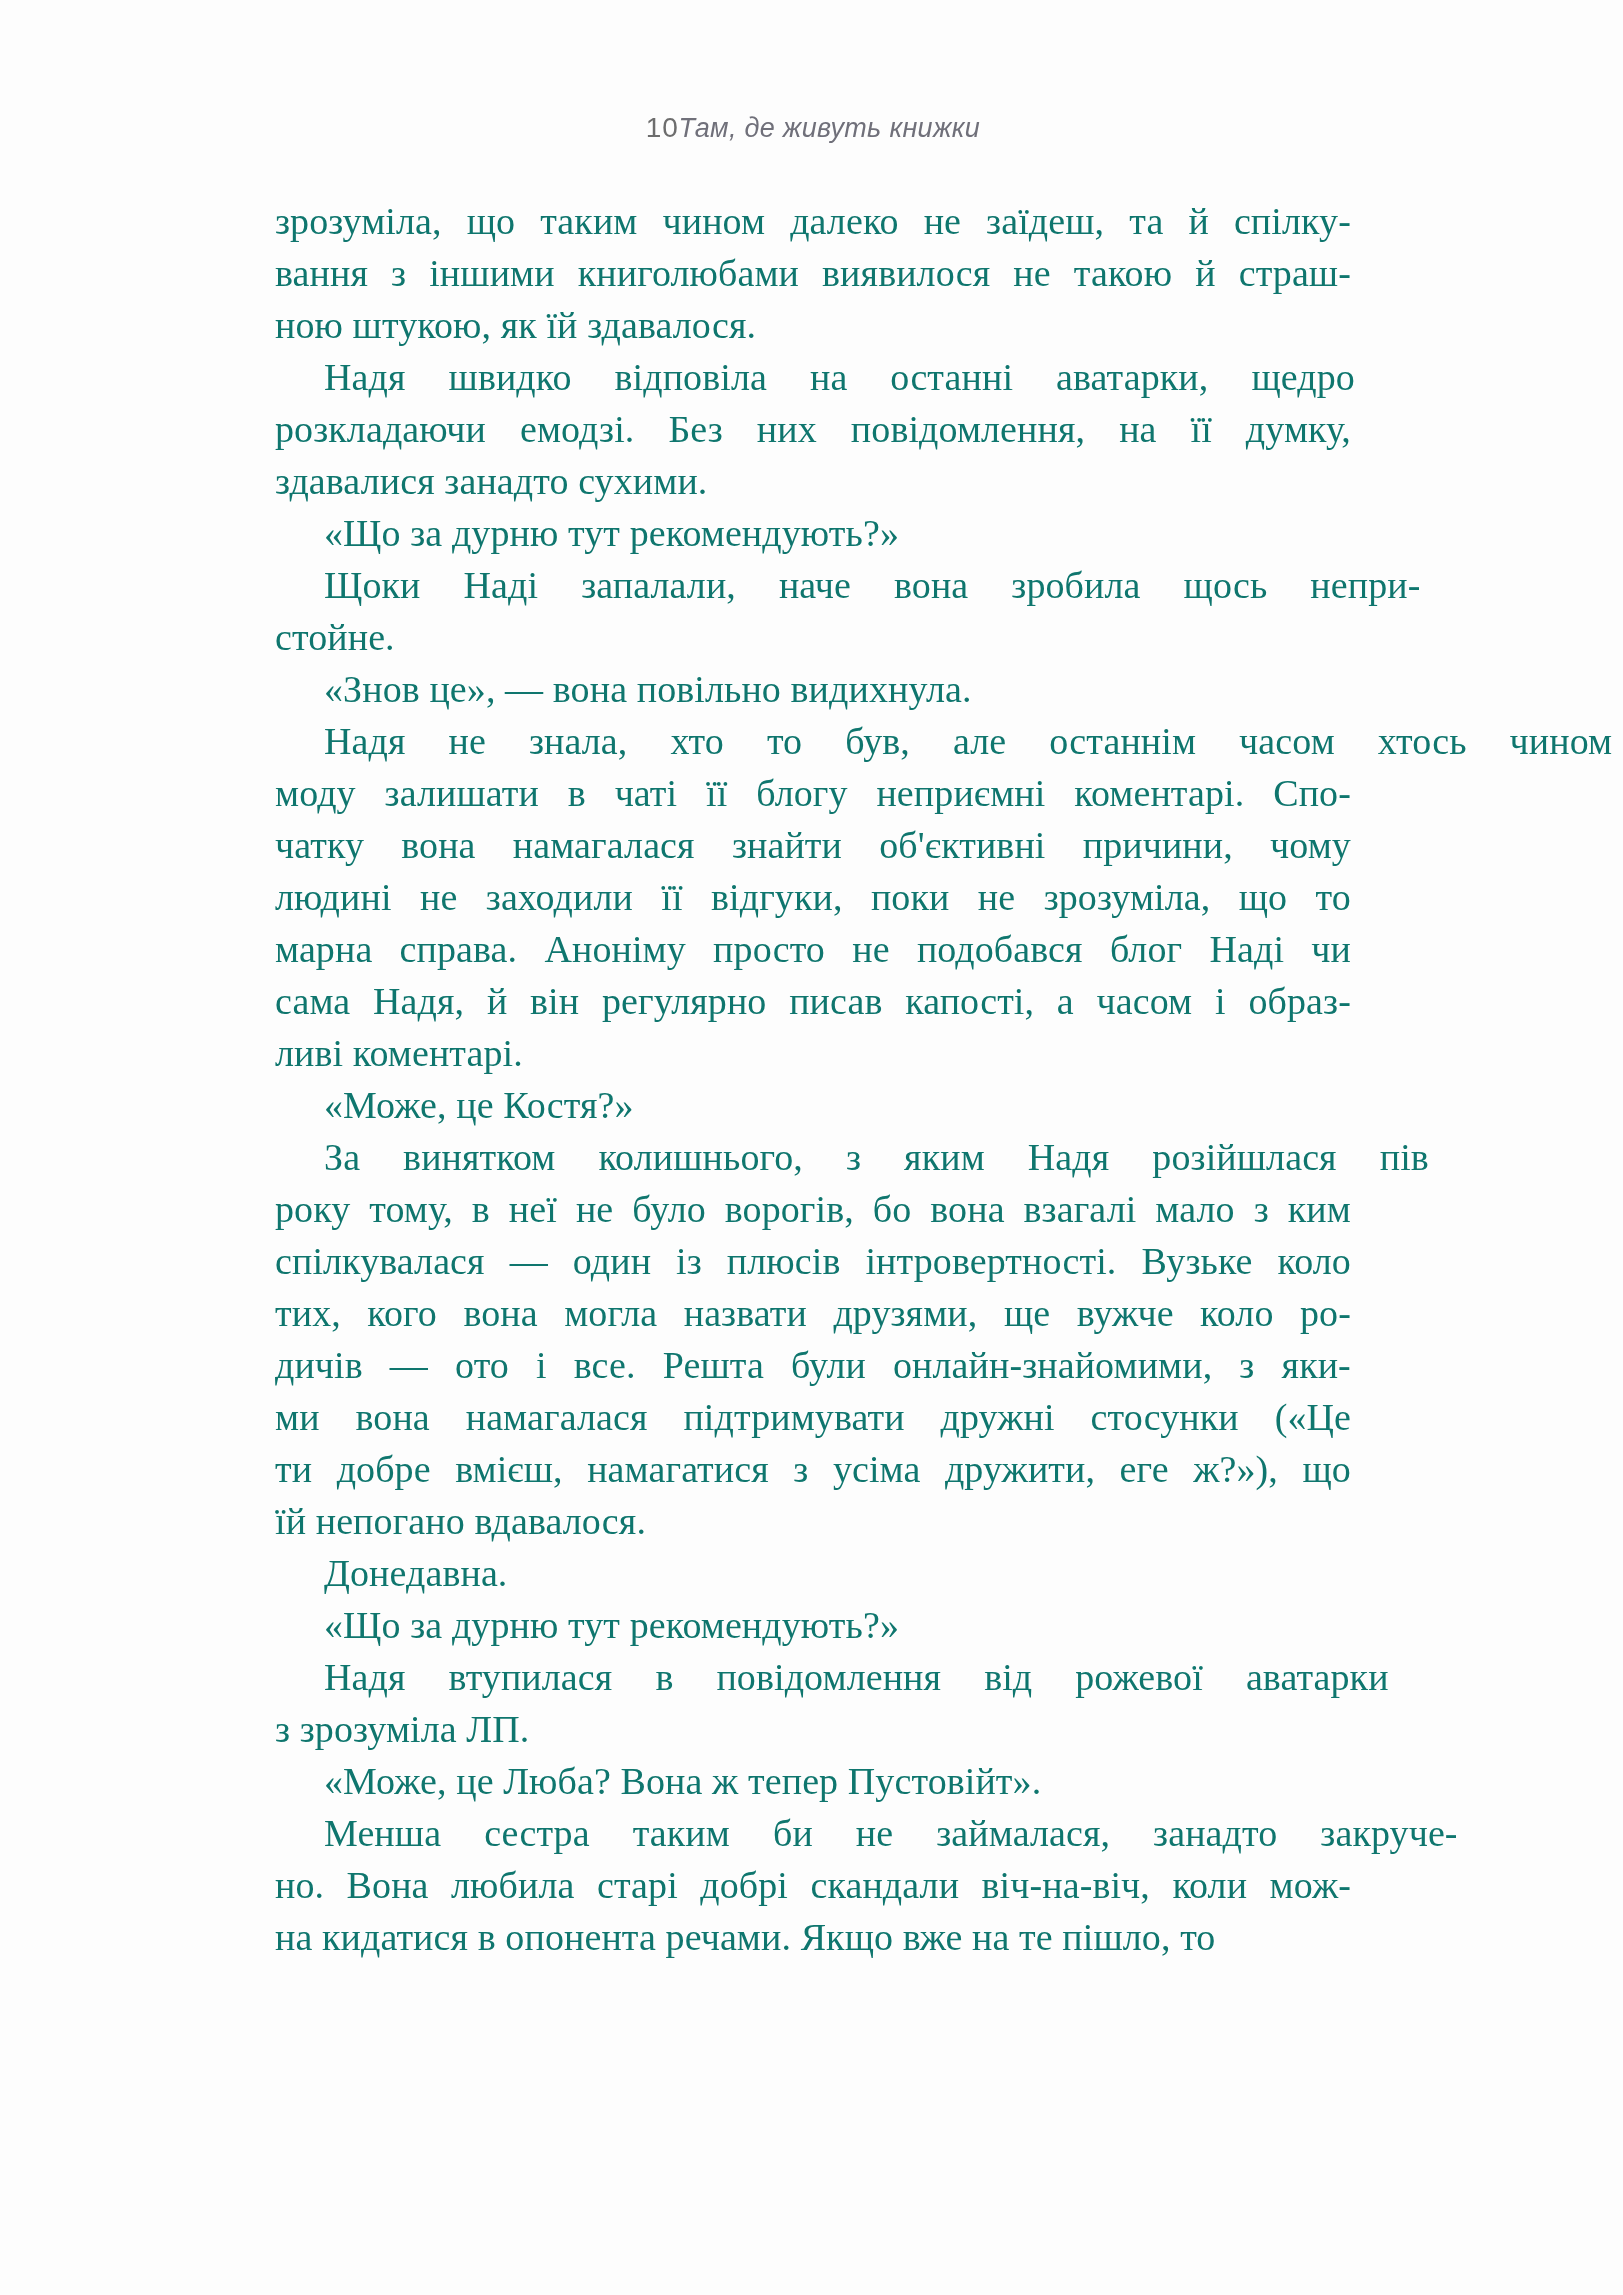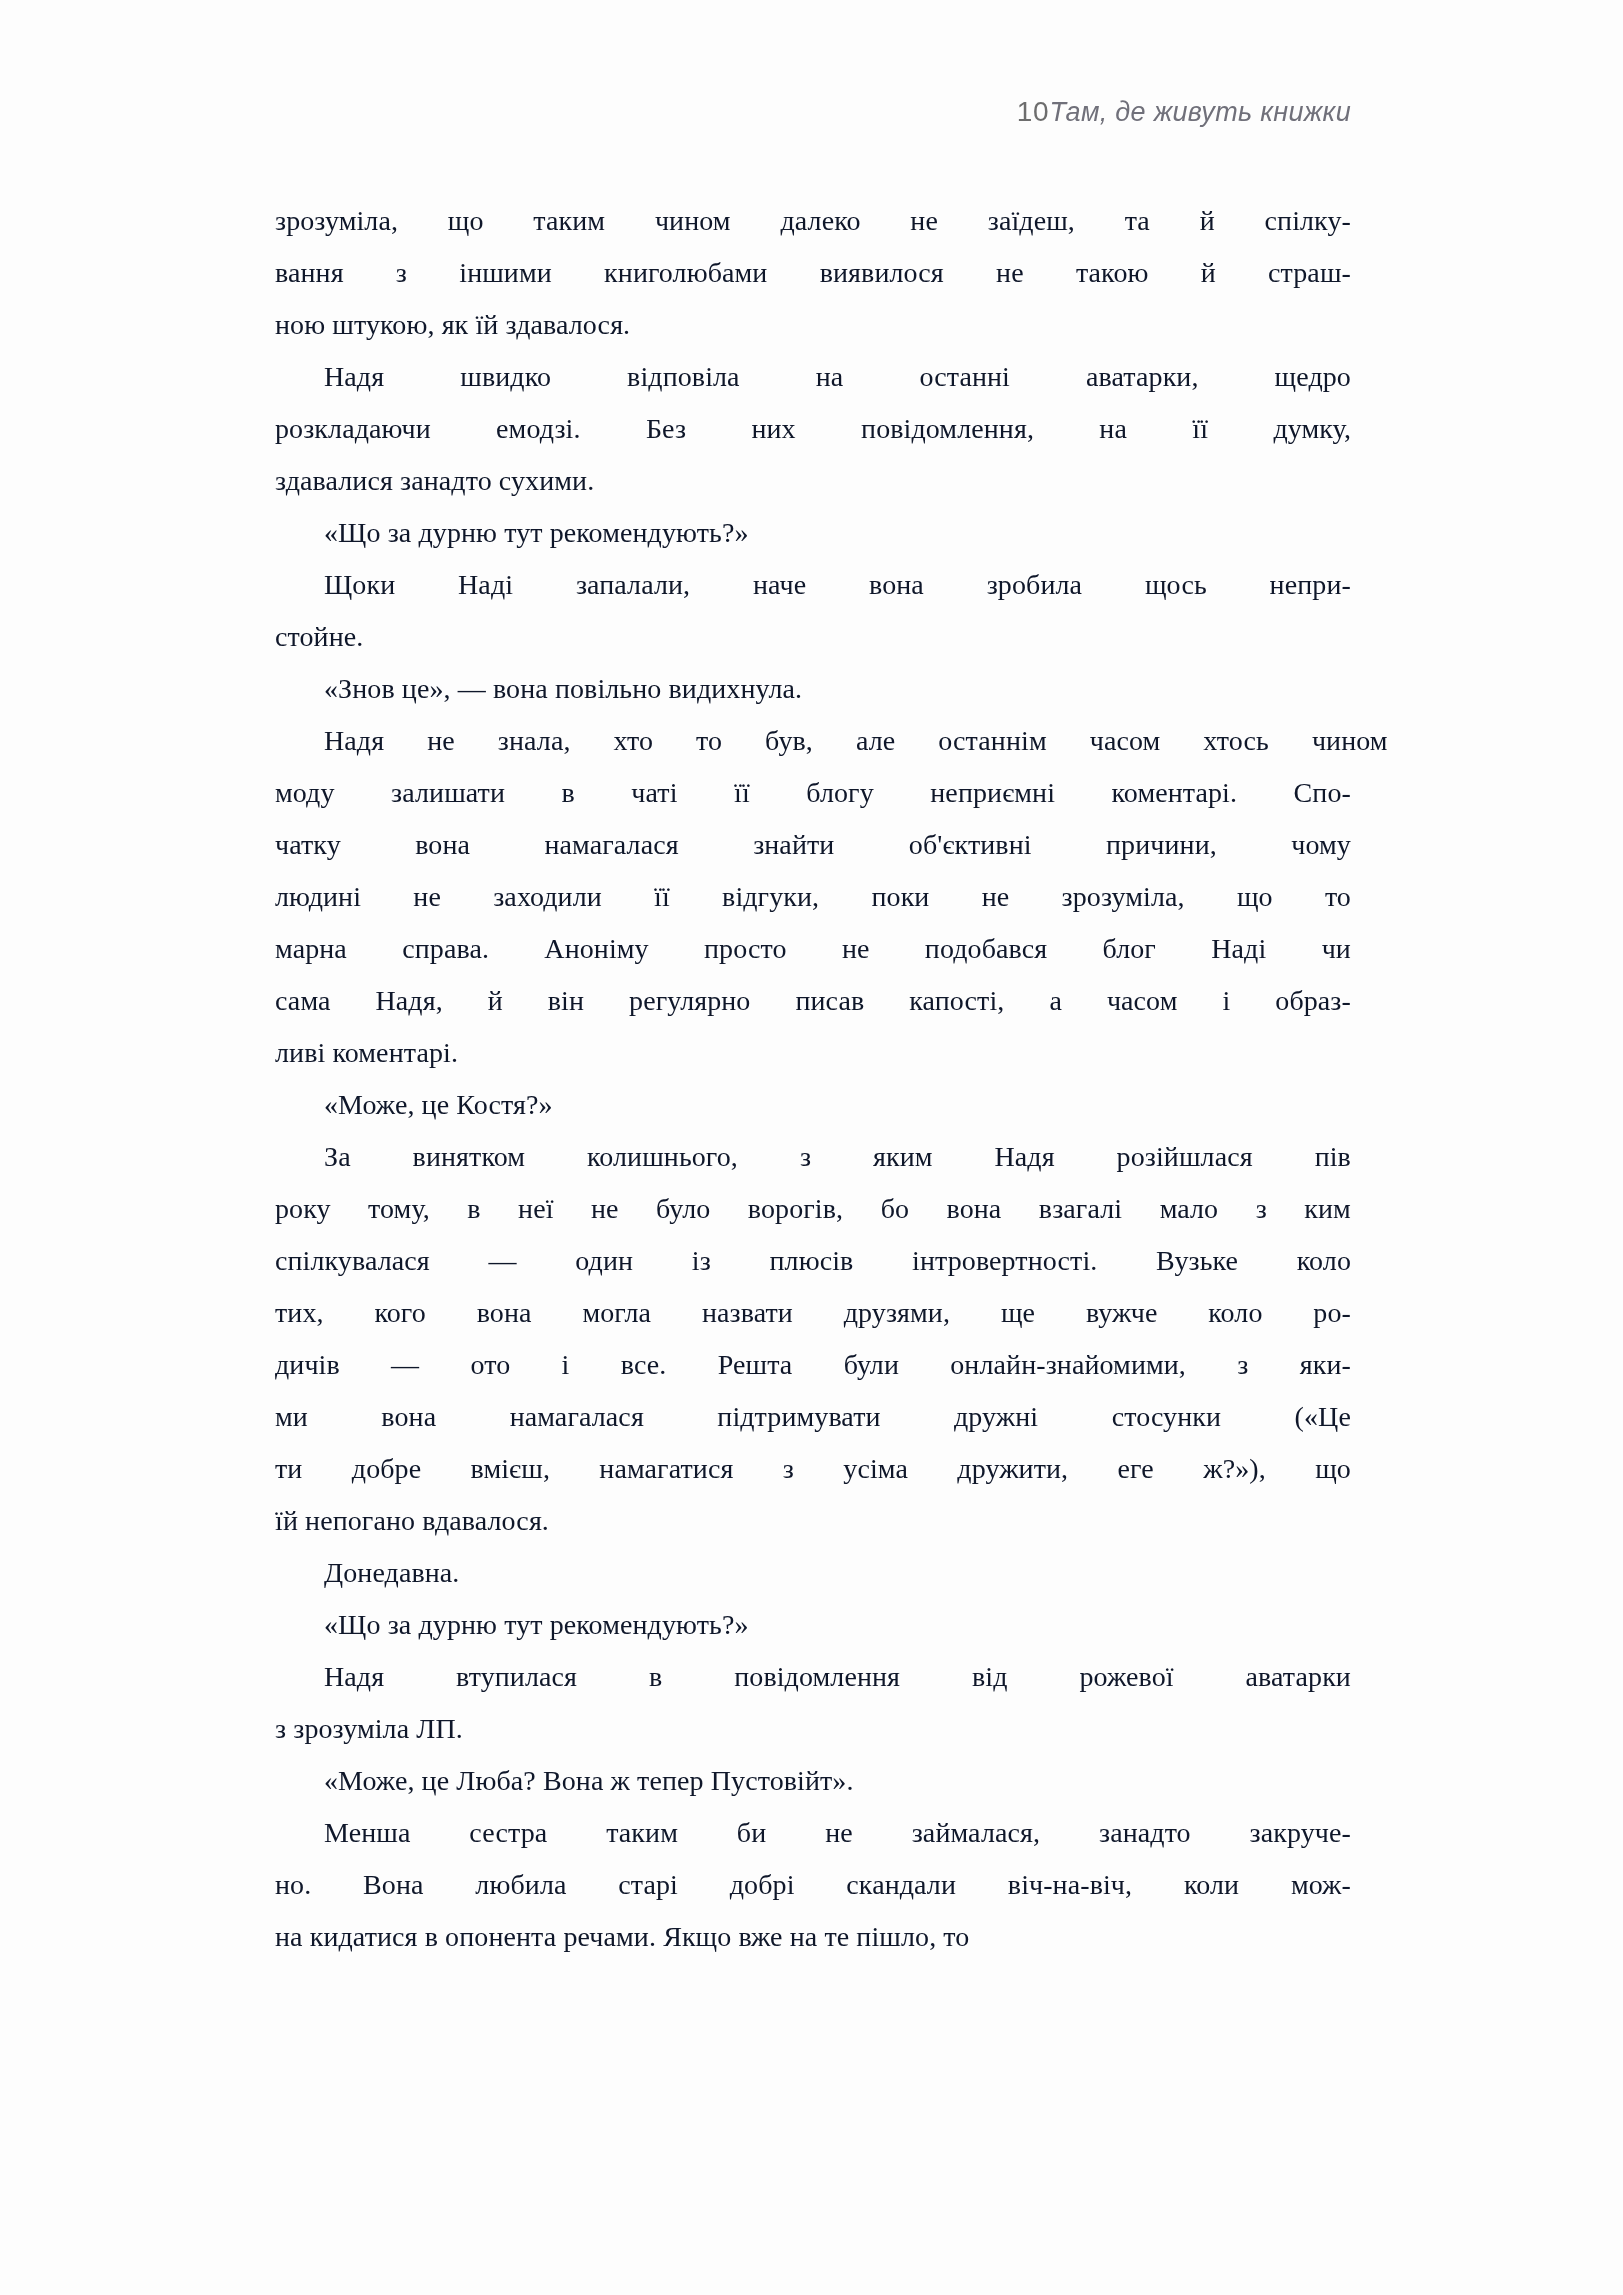--- a/index.html
+++ b/index.html
@@ -19,26 +19,26 @@
     position: relative;
     width: 1624px;
     height: 2295px;
     background: #fdfdfd;
   }
 
   
   .running-head {
     position: absolute;
     left: 275px;
-    top: 96px;
+    top: 112px;
     width: 1076px;
     height: 47px;
     display: flex;
     align-items: baseline;
-    justify-content: flex-end;
+    justify-content: center;
   }
   .folio {
     font-family: "Liberation Sans", "DejaVu Sans", sans-serif;
     font-size: 28px;
     font-weight: 300;
     color: #6d6d6d;
     letter-spacing: 0.8px;
   }
   .head-title {
     font-family: "Liberation Sans", "DejaVu Sans", sans-serif;
@@ -52,23 +52,23 @@
   
   .textblock {
     position: absolute;
     left: 275px;
     top: 195px;
     width: 1076px;
   }
 
   .ln {
     display: block;
-    font-size: 28px;
+    font-size: 38px;
     line-height: 52px;
-    color: #0f172a;
+    color: #0f766e;
     white-space: pre;
     letter-spacing: 0.1px;
   }
 
   
   .ln.just {
     display: flex;
     justify-content: space-between;
     white-space: normal;
   }

